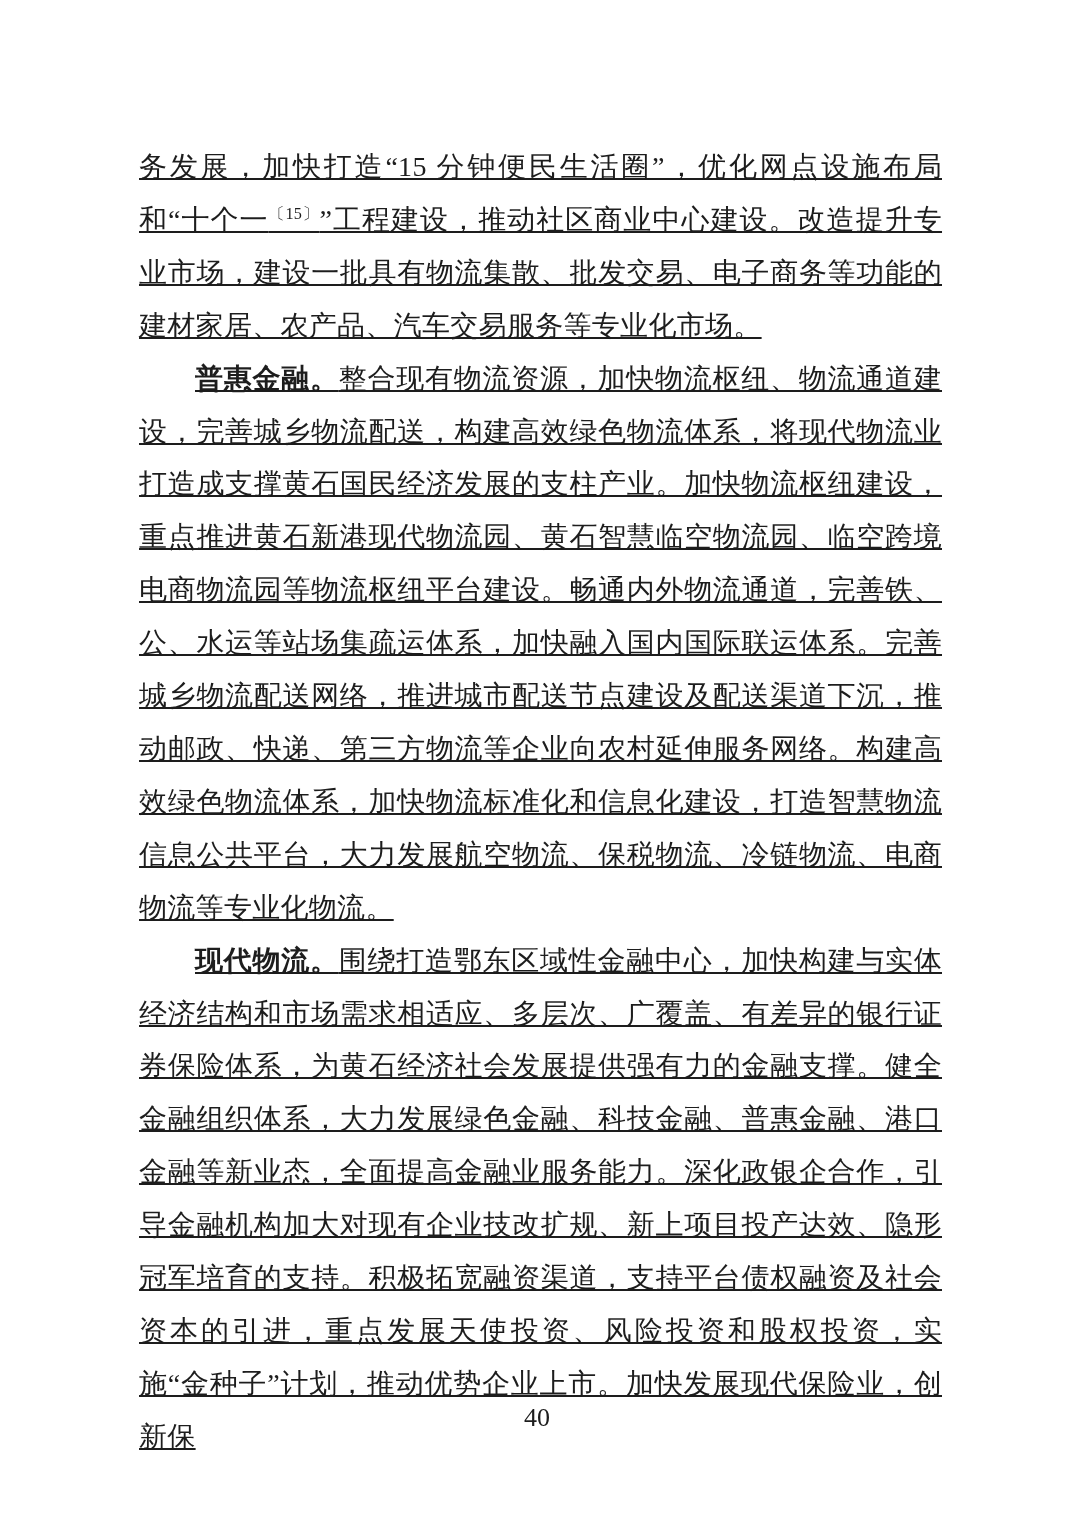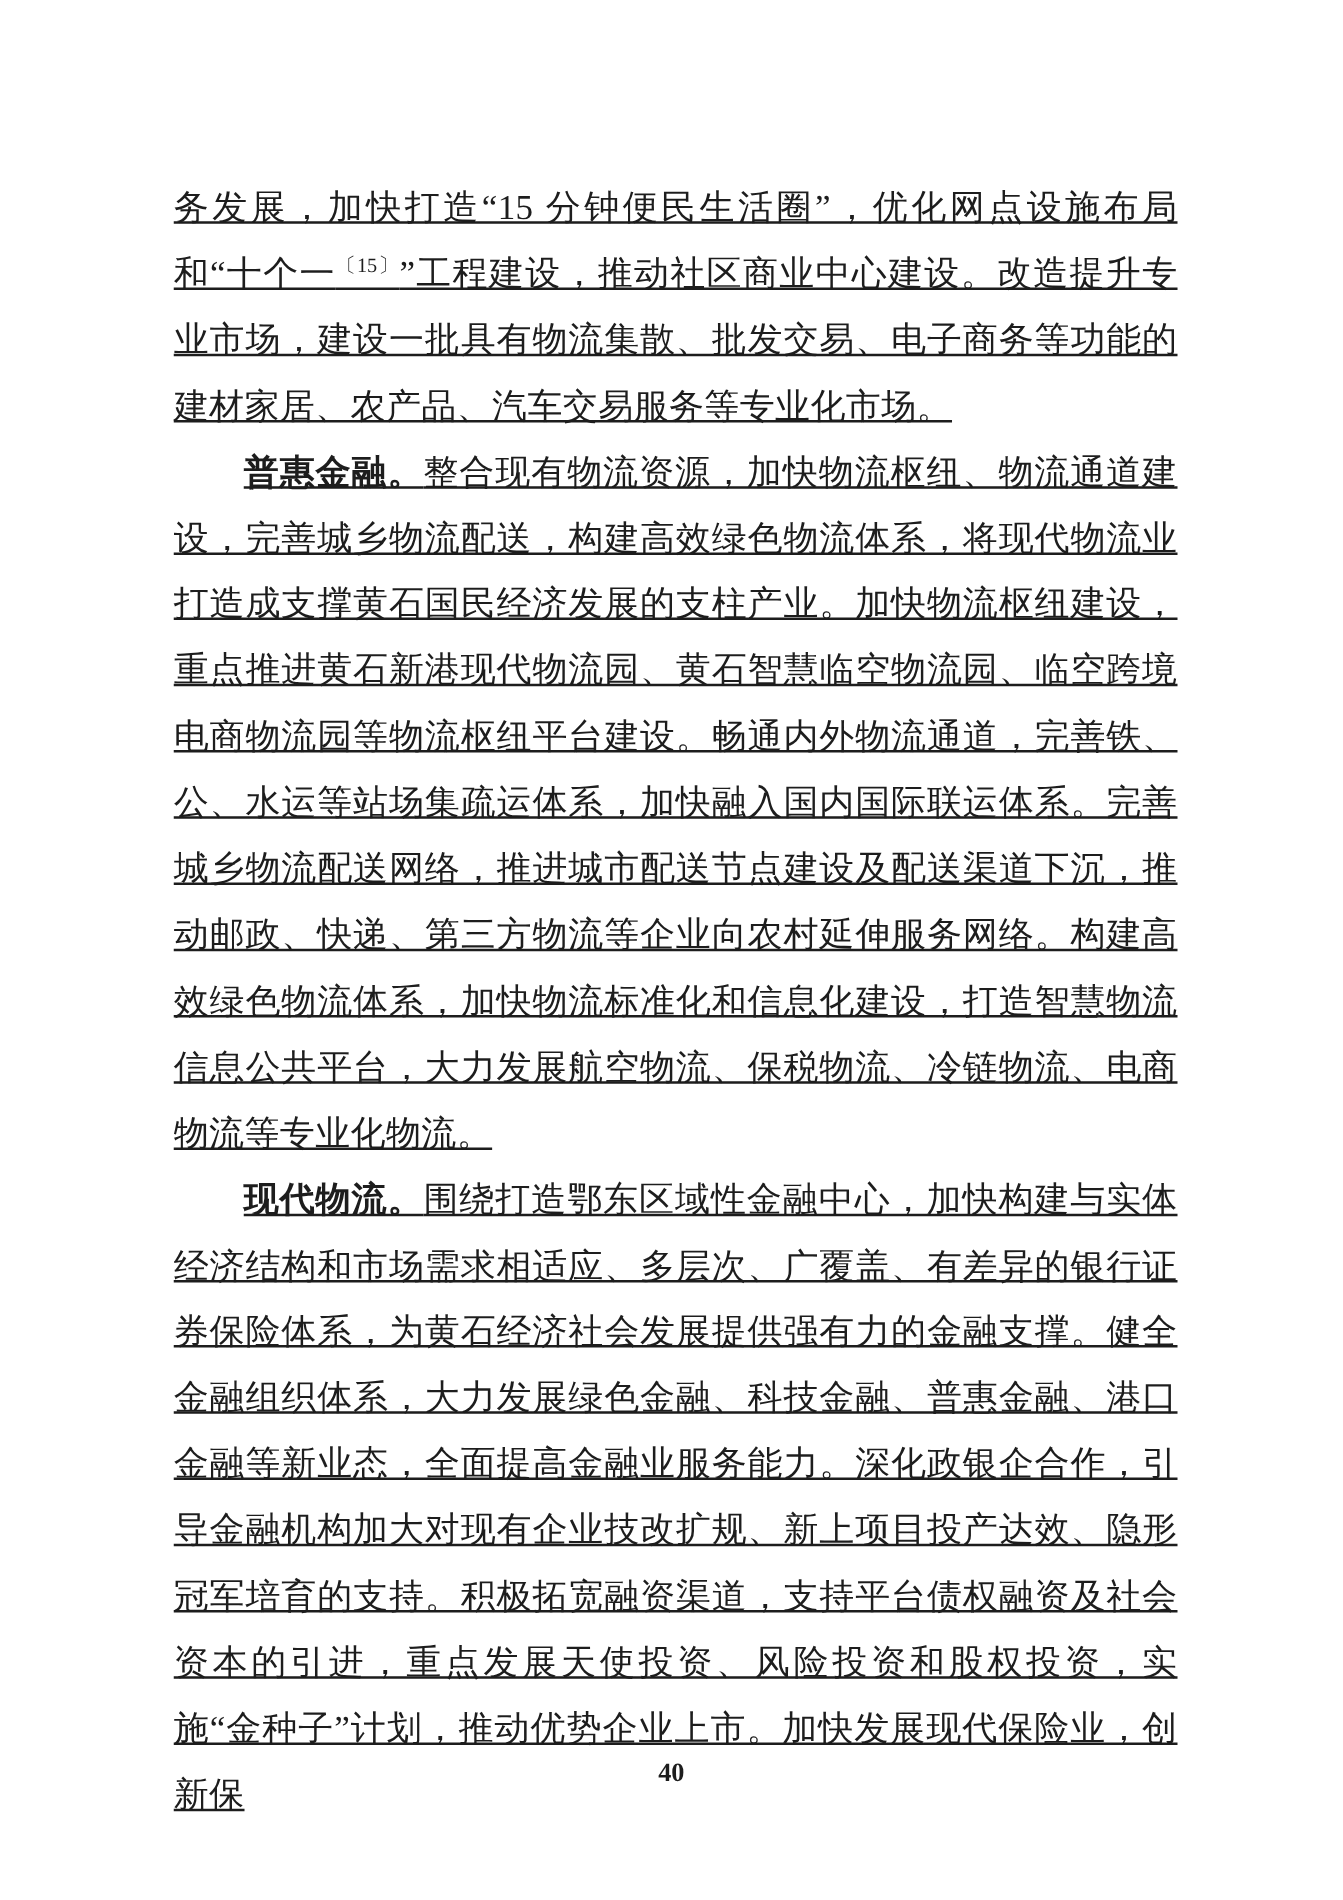--- a/index.html
+++ b/index.html
@@ -43,24 +43,23 @@
     line-height: 0;
     vertical-align: super;
     letter-spacing: 0;
   }
   .footer {
     position: absolute;
     left: 0;
     top: 1403px;
     width: 100%;
     text-align: center;
-    font-size: 21px;
+    font-size: 26px;
     line-height: 30px;
     color: #1d1d1d;
-    font-weight: bold;
   }
 </style>
 </head>
 <body>
 
 <div class="page">
 
   <div class="text-block">
 
     <p class="para"><span>务发展，加快打造“15 分钟便民生活圈”，优化网点设施布局和“十个一</span><sup class="note-ref">〔15〕</sup><span>”工程建设，推动社区商业中心建设。改造提升专业市场，建设一批具有物流集散、批发交易、电子商务等功能的建材家居、农产品、汽车交易服务等专业化市场。</span></p>

